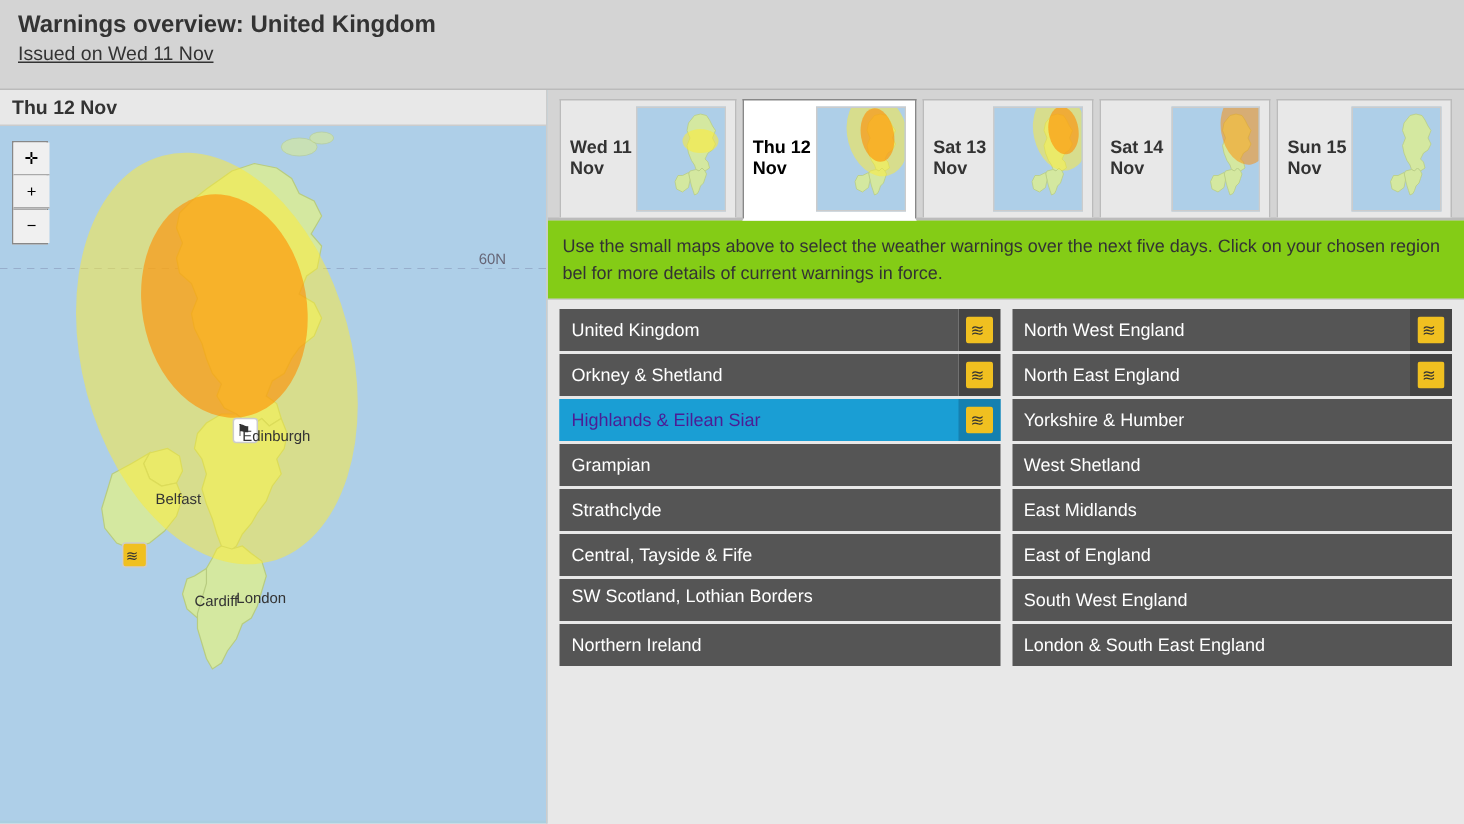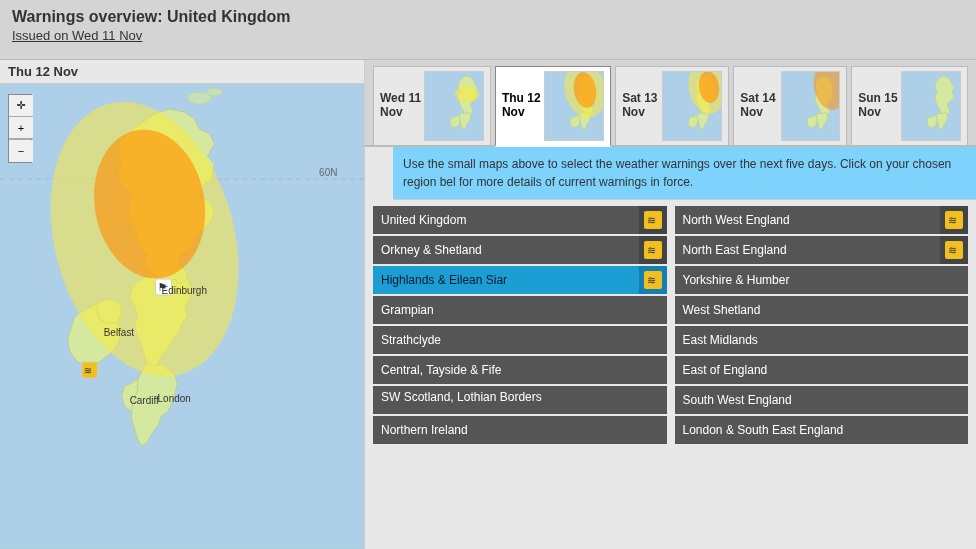--- a/index.html
+++ b/index.html
@@ -34,30 +34,30 @@
 
     
     .day-tabs { display: flex; background: #d4d4d4; border-bottom: 2px solid #bbb; padding: 6px 8px 0; gap: 4px; }
     .day-tab { display: flex; flex-direction: row; align-items: center; cursor: pointer; border: 1px solid #bbb; border-bottom: none; background: #e8e8e8; padding: 4px 6px; min-width: 110px; }
     .day-tab.active { background: white; border-color: #888; border-bottom: 2px solid white; margin-bottom: -2px; z-index: 1; }
     .day-tab-label { font-size: 12px; font-weight: bold; color: #333; margin-bottom: 3px; }
     .day-tab.active .day-tab-label { color: #000; }
     .day-tab-map { width: 90px; height: 70px; background: #aecfe8; position: relative; overflow: hidden; border: 1px solid #ccc; }
 
     
-    .info-text { padding: 8px 10px; font-size: 12px; line-height: 1.5; color: #333; border-bottom: 1px solid #ccc; background: #7dd3fc; margin-left: 28px; }
+    .info-text { padding: 8px 10px; font-size: 12px; line-height: 1.5; color: #333; border-bottom: 1px solid #ccc; background: #84cc16; }
 
     
     .region-list { flex: 1; overflow-y: auto; display: flex; padding: 6px 8px; gap: 8px; }
     .region-col { flex: 1; display: flex; flex-direction: column; gap: 2px; }
 
     .region-item { display: flex; align-items: stretch; cursor: pointer; min-height: 28px; }
     .region-item.active { background: #1a9ed4; }
     .region-label { flex: 1; padding: 4px 8px; font-size: 12px; color: #fff; background: #555; display: flex; align-items: center; }
-    .region-item.active .region-label { background: #1a9ed4; color: #0f172a; }
+    .region-item.active .region-label { background: #1a9ed4; color: #4c1d95; }
     .region-icon-cell { width: 28px; background: #444; display: flex; align-items: center; justify-content: center; flex-shrink: 0; }
     .region-item.active .region-icon-cell { background: #1580b0; }
 
     .wind-icon { width: 18px; height: 18px; }
   </style>
 </head>
 <body>
 
 <div class="header">
   <div class="header-title">Warnings overview: United Kingdom</div>

